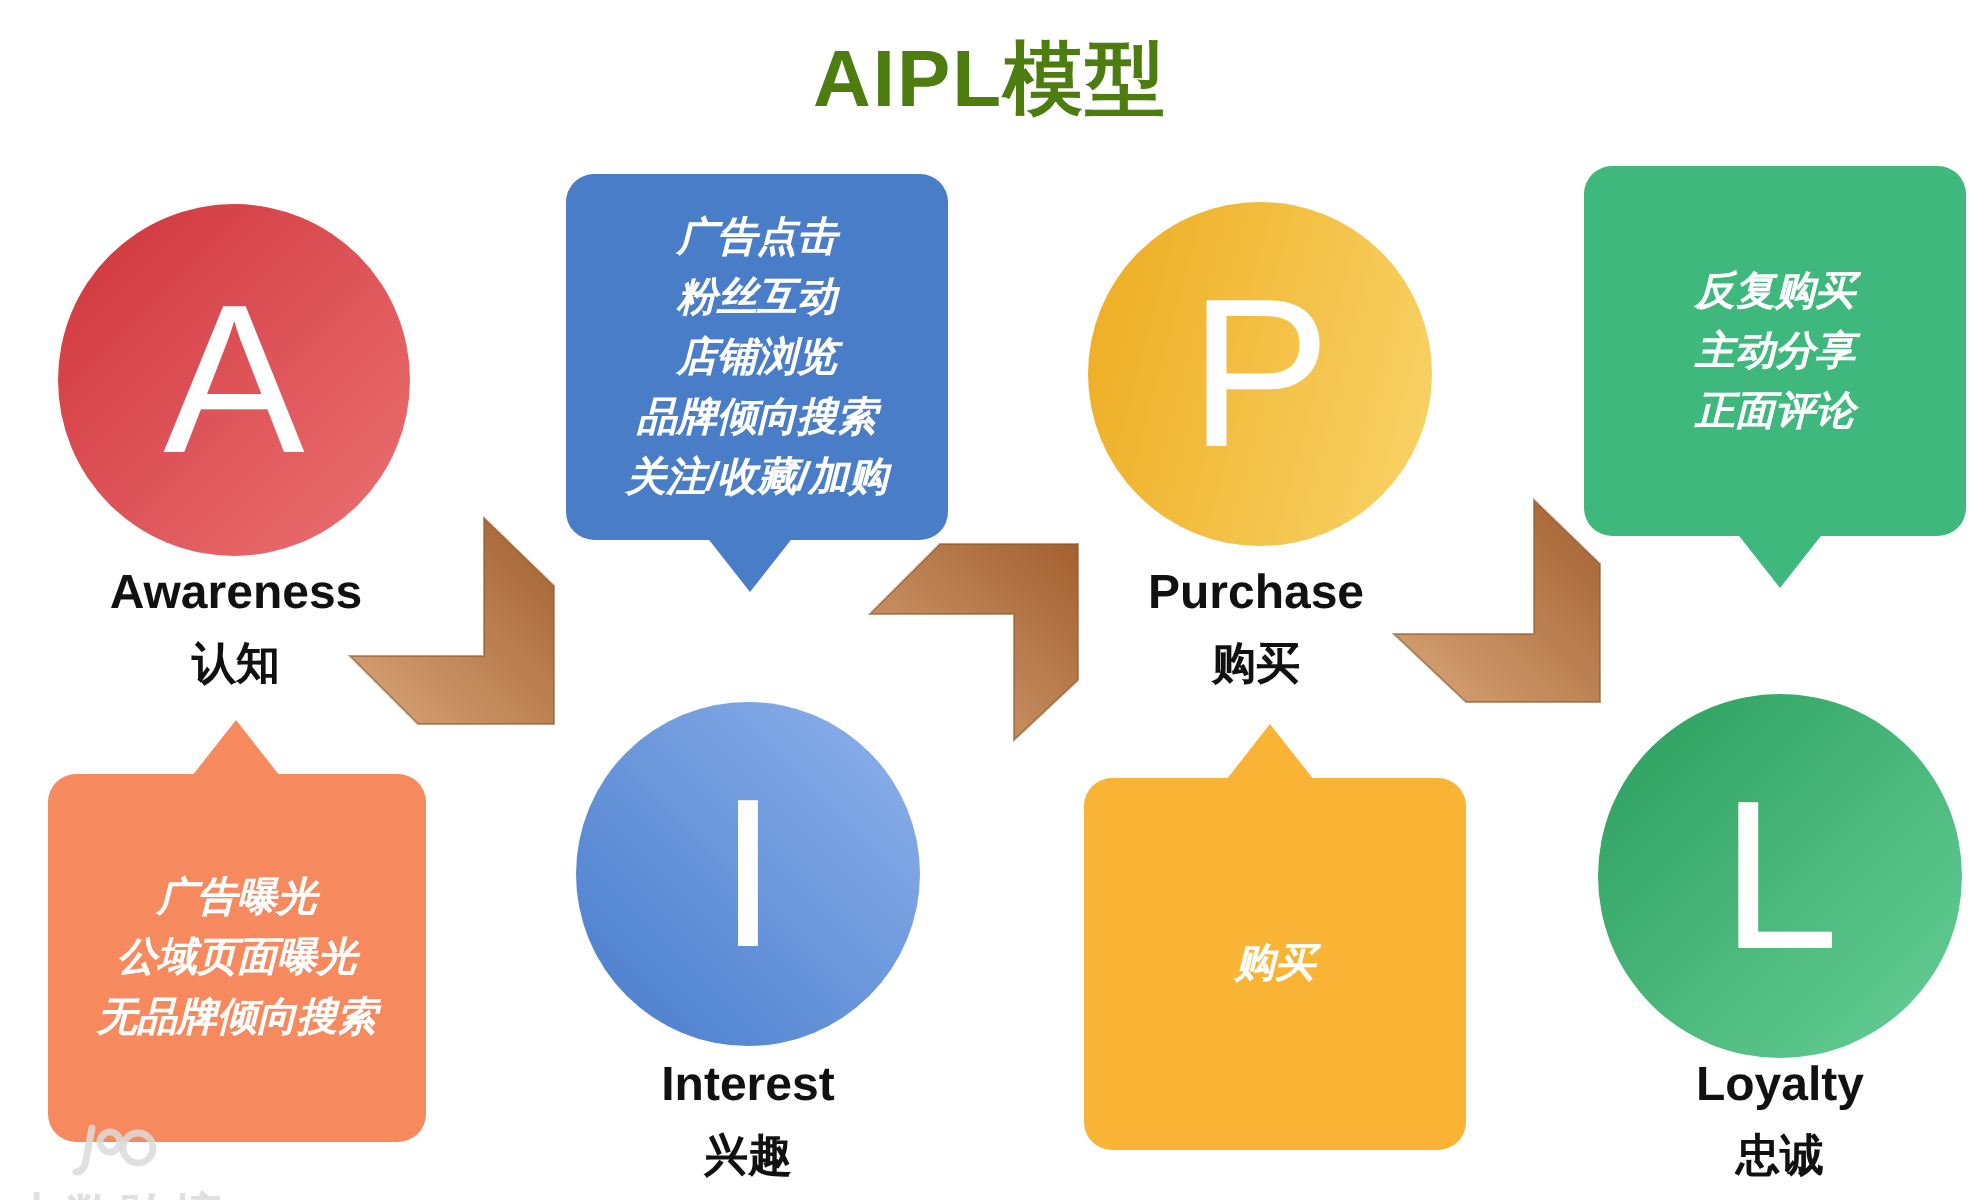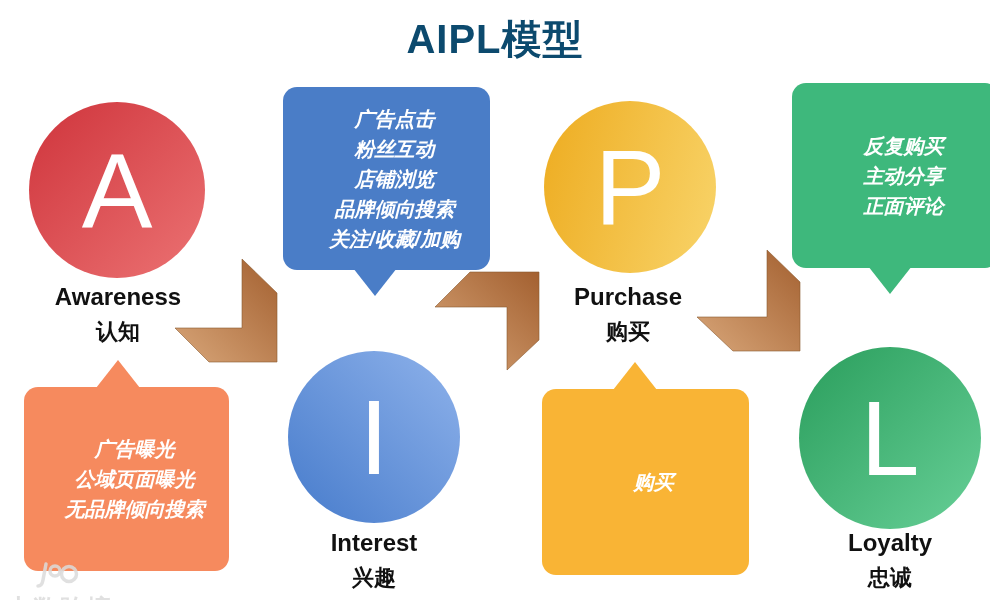--- a/index.html
+++ b/index.html
@@ -1,20 +1,20 @@
 <!DOCTYPE html>
 <html><head>
 <meta charset="utf-8">
 <style>
   html,body{margin:0;padding:0;}
   body{font-family:"Liberation Sans","DejaVu Sans",sans-serif;background:#fff;}
   .canvas{position:relative;width:990px;height:600px;background:#ffffff;overflow:hidden;}
 
   .title{position:absolute;left:0;top:12px;width:100%;text-align:center;
-         font-size:40px;font-weight:bold;color:#0c4a6e;letter-spacing:1px;}
+         font-size:40px;font-weight:bold;color:#4d7c0f;letter-spacing:1px;}
 
   
   .circle{position:absolute;border-radius:50%;display:flex;align-items:center;justify-content:center;}
   .circle .letter{color:#fff;font-size:106px;line-height:1;font-weight:400;}
   .c-a{left:29px;top:102px;width:176px;height:176px;background:linear-gradient(135deg,#d13940 8%,#ea6f70 95%);}
   .c-i{left:288px;top:351px;width:172px;height:172px;background:linear-gradient(45deg,#4a7ecd 5%,#8db1ea 98%);}
   .c-p{left:544px;top:101px;width:172px;height:172px;background:linear-gradient(105deg,#eeae24 5%,#f8d266 95%);}
   .c-l{left:799px;top:347px;width:182px;height:182px;background:linear-gradient(135deg,#2da05f 5%,#64cd94 95%);}
 
   
@@ -22,21 +22,21 @@
   .stage-label .en{font-size:24px;font-weight:bold;line-height:1.2;}
   .stage-label .zh{font-size:22px;font-weight:bold;line-height:1.2;margin-top:7px;}
   .lab-a{left:18px;top:283px;}
   .lab-i{left:274px;top:529px;}
   .lab-p{left:528px;top:283px;}
   .lab-l{left:790px;top:529px;text-align:center;}
 
   
   .bubble{position:absolute;border-radius:14px;display:flex;flex-direction:column;
           align-items:center;justify-content:center;color:#fff;font-weight:bold;
-          font-style:italic;font-size:20px;line-height:30px;text-align:center;padding-left:16px;}
+          font-style:italic;font-size:20px;line-height:30px;text-align:center;}
   .bub-interest{left:283px;top:87px;width:191px;height:183px;background:#4a7dc7;}
   .bub-loyalty{left:792px;top:83px;width:191px;height:185px;background:#3eb87c;}
   .bub-awareness{left:24px;top:387px;width:189px;height:184px;background:#f68a5e;font-family:Liberation Serif, serif;}
   .bub-purchase{left:542px;top:389px;width:191px;height:186px;background:#f9b435;}
 
   .tail{position:absolute;width:44px;height:28px;}
   .tail.down{clip-path:polygon(0 0,100% 0,50% 100%);}
   .tail.up{clip-path:polygon(50% 0,100% 100%,0 100%);}
   .tail-interest{left:353px;top:268px;background:#4a7dc7;}
   .tail-loyalty{left:868px;top:266px;background:#3eb87c;}

